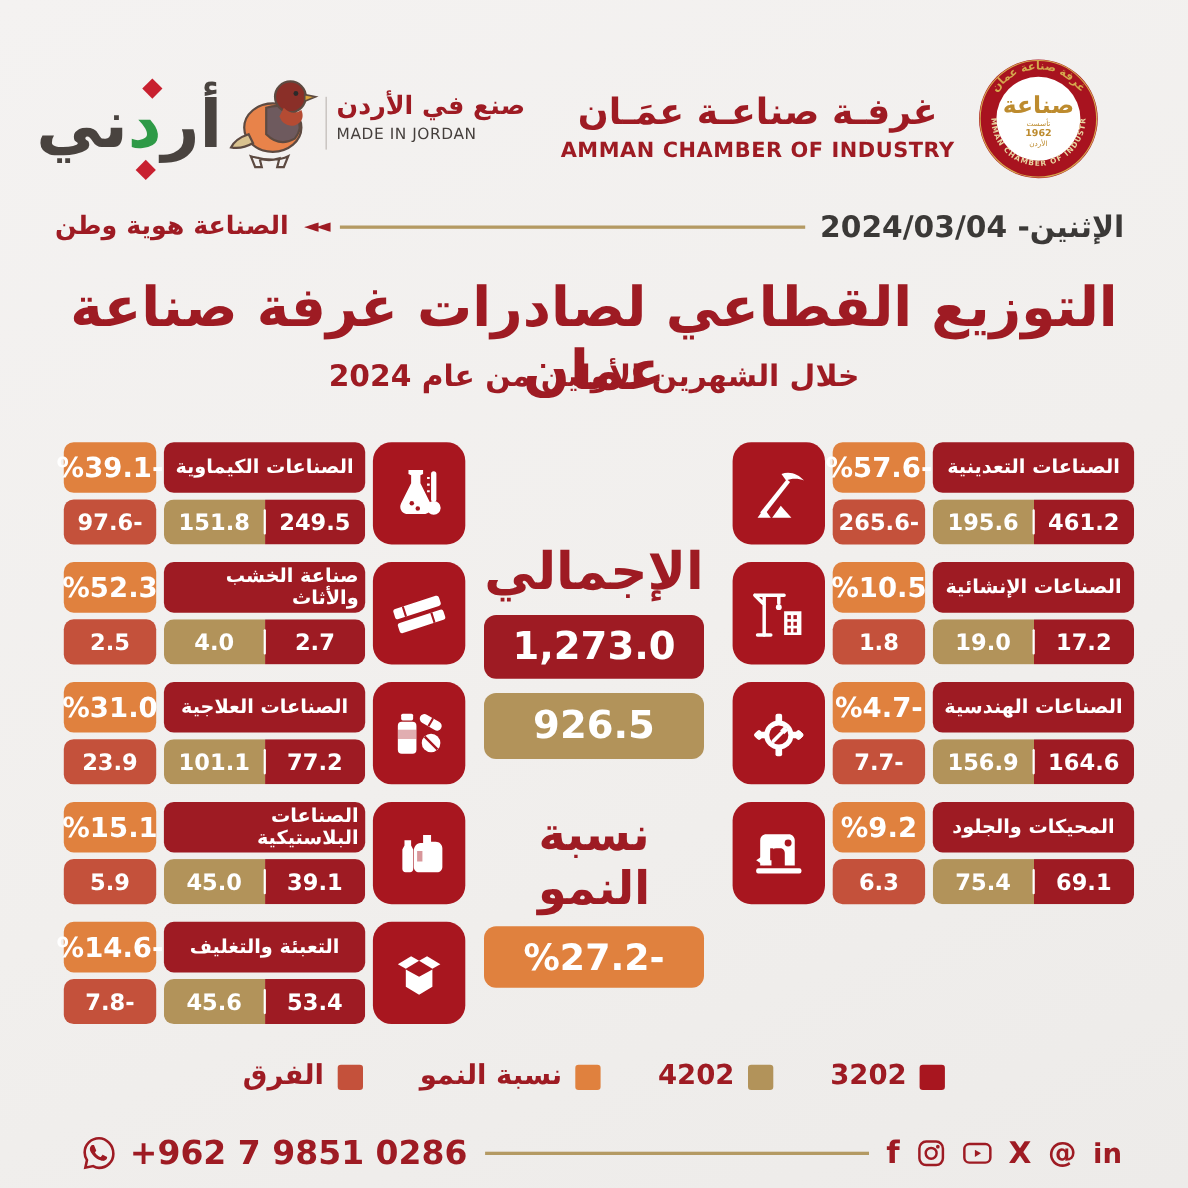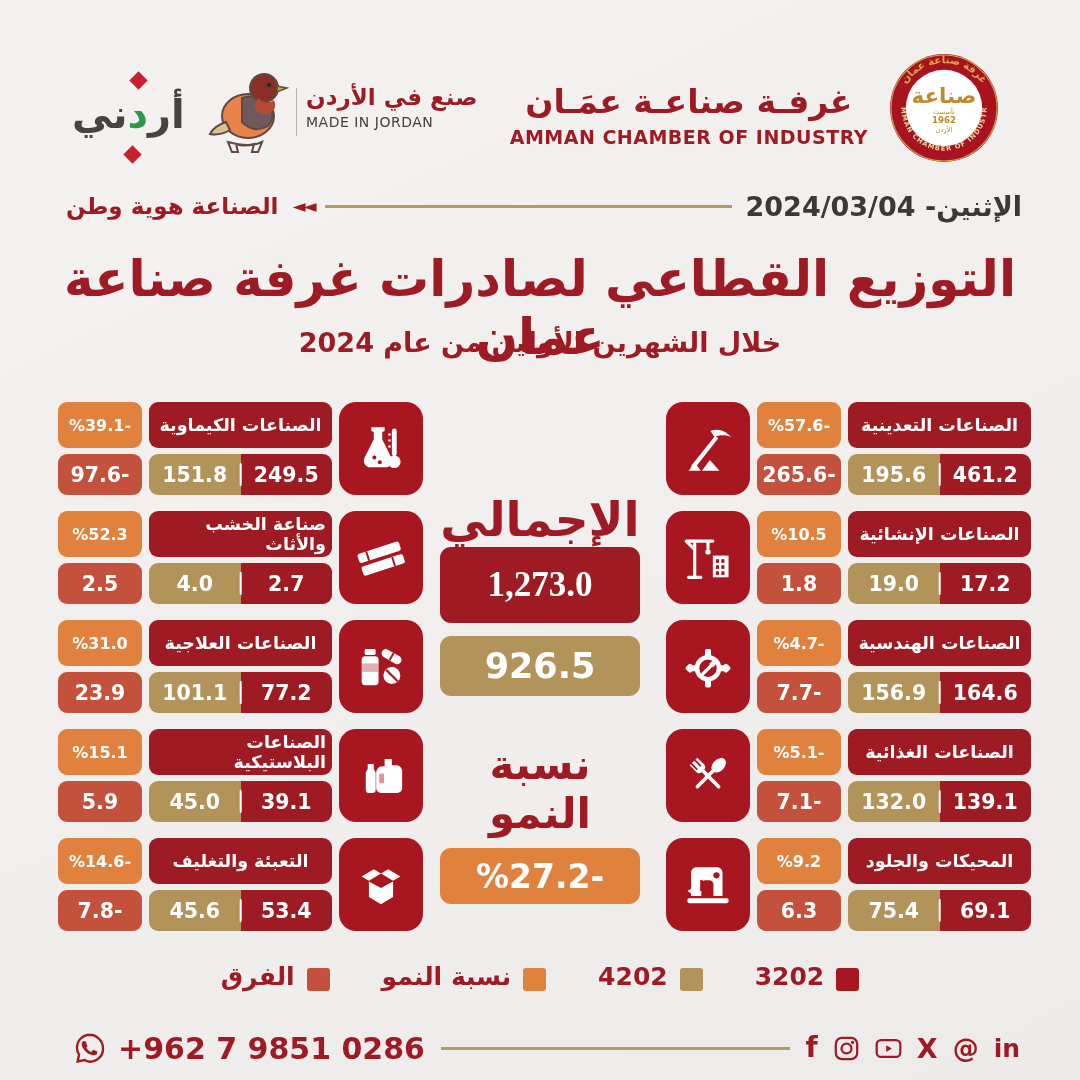--- a/index.html
+++ b/index.html
@@ -6,67 +6,67 @@
   html,body { background:#e8e6e4; }
   #canvas {
     position:relative; width:1080px; height:1080px; margin:0 auto;
     background:linear-gradient(155deg,#f4f2f1 0%,#f1efed 55%,#edebe9 100%);
     font-family:"DejaVu Sans","Liberation Sans",sans-serif;
     overflow:hidden;
   }
   .num { direction:ltr; unicode-bidi:bidi-override; }
   
   .ardani { position:absolute; left:72px; top:66px; width:130px; height:100px; }
-  .ardani .word { font-size:40px; font-weight:800; color:#49433f; line-height:96px; direction:rtl; text-align:left; }
+  .ardani .word { font-size:60px; font-weight:800; color:#49433f; line-height:96px; direction:rtl; text-align:right; }
   .ardani .green { color:#2e9a47; }
   .ardani .diamond { position:absolute; width:13px; height:13px; background:#c8202f; transform:rotate(45deg); }
   .d1 { left:60px; top:8px; } .d2 { left:54px; top:82px; }
   .bird-wrap { position:absolute; left:208px; top:64px; width:82px; height:94px; }
   .hdr-divider { position:absolute; left:296px; top:88px; width:1px; height:48px; background:#b9b4b0; }
   .made-in { position:absolute; left:306px; top:84px; text-align:left; }
   .made-in .ar { font-size:23px; font-weight:800; color:#9e1b23; direction:rtl; }
   .made-in .en { font-size:14px; font-weight:400; color:#453f3c; letter-spacing:.5px; margin-top:4px; }
   .aci-block { position:absolute; right:212px; top:82px; text-align:center; }
   .aci-block .ar { font-size:33px; font-weight:800; color:#9e1b23; direction:rtl; white-space:nowrap; }
   .aci-block .en { font-size:19px; font-weight:800; color:#9e1b23; letter-spacing:.5px; margin-top:5px; white-space:nowrap; }
   .seal { position:absolute; right:80px; top:52px; width:112px; height:112px; }
   
-  .tagrow { position:absolute; left:66px; right:58px; top:186px; height:40px; display:flex; align-items:center; }
+  .tagrow { position:absolute; left:50px; right:58px; top:186px; height:40px; display:flex; align-items:center; }
   .tagrow .tagline { font-size:23px; font-weight:700; color:#9e1b23; direction:rtl; }
   .tagrow .arrows { font-size:17px; color:#9e1b23; margin:0 10px 0 14px; letter-spacing:-2px; }
   .tagrow .goldline { flex:1; height:3px; background:#b49a63; margin-right:14px; }
   .tagrow .date { font-size:27px; font-weight:700; color:#3b3937; direction:rtl; white-space:nowrap; }
   
   .main-title { position:absolute; top:250px; left:0; width:100%; text-align:center;
     font-size:50px; font-weight:800; color:#9e1b23; direction:rtl; }
   .subtitle { position:absolute; top:327px; left:0; width:100%; text-align:center;
     font-size:27px; font-weight:800; color:#9e1b23; direction:rtl; }
   
   .col { position:absolute; top:402px; width:358px; display:flex; flex-direction:column; gap:16px; }
   .col-left { left:58px; } .col-right { right:56px; }
   .card { display:grid; grid-template-rows:46px 41px; row-gap:6px; column-gap:7px; }
   .card.left  { grid-template-columns:84px 183px 84px; grid-template-areas:"growth title icon" "diff values icon"; }
   .card.right { grid-template-columns:84px 84px 183px; grid-template-areas:"icon growth title" "icon diff values"; }
   .icon-tile { grid-area:icon; background:#a8161f; border-radius:17px; display:flex; align-items:center; justify-content:center; }
   .icon-tile svg { width:58px; height:58px; }
   .sector-title { grid-area:title; background:#9e1b23; border-radius:9px; color:#fff;
     font-weight:700; font-size:17.5px; display:flex; align-items:center; justify-content:center; direction:rtl; padding:0 6px; }
   .badge { border-radius:9px; color:#fff; font-weight:700; display:flex; align-items:center; justify-content:center; }
-  .badge.growth { grid-area:growth; background:#e0813e; font-size:16px; }
+  .badge.growth { grid-area:growth; background:#e0813e; font-size:25px; }
   .badge.diff   { grid-area:diff;   background:#c4513b; font-size:20.5px; }
   .values { grid-area:values; display:flex; border-radius:9px; overflow:hidden; position:relative; }
   .values::after { content:""; position:absolute; left:50%; top:22%; bottom:22%; width:2.6px;
     background:#fff; transform:translateX(-50%); border-radius:2px; }
   .v24,.v23 { flex:1; display:flex; align-items:center; justify-content:center; color:#fff; font-weight:700; font-size:20.5px; }
   .v24 { background:#b2935a; } .v23 { background:#9e1b23; }
   
   .totals { position:absolute; left:440px; top:492px; width:200px; text-align:center; }
   .totals .lbl { font-size:47px; font-weight:800; color:#9e1b23; direction:rtl; }
   .tbadge { border-radius:11px; color:#fff; font-weight:800; display:flex; align-items:center; justify-content:center; }
-  .tbadge.red  { margin-top:0; height:76px; background:#9e1b23; font-size:35px;font-family:Liberation Serif, serif; }
+  .tbadge.red  { margin-top:12px; height:58px; background:#9e1b23; font-size:35px; }
   .tbadge.gold { margin-top:13px; height:60px; background:#b2935a; font-size:35px; }
   .growth-lbl { margin-top:44px; font-size:42px; font-weight:800; color:#9e1b23; direction:rtl; }
   .tbadge.orange { margin-top:10px; height:56px; background:#e0813e; font-size:33px; }
   
   .legend { position:absolute; top:962px; left:0; width:100%; display:flex; justify-content:center;
     gap:52px; direction:rtl; align-items:center; }
   .legend .item { display:flex; align-items:flex-end; gap:12px; }
   .legend .sw { width:23px; height:23px; border-radius:3px; }
   .legend .lab { font-size:25px; font-weight:800; color:#9e1b23; direction:rtl; }
   
@@ -303,41 +303,20 @@
         <div class="sector-title">الصناعات الهندسية</div>
         <div class="badge diff num">7.7-</div>
         <div class="values">
           <div class="v24 num">156.9</div>
           <div class="v23 num">164.6</div>
         </div>
       </div>
       <div class="card right">
         <div class="icon-tile">
           <svg viewBox="0 0 48 48" fill="#fff">
-            <g transform="rotate(45 24 24)">
-              <ellipse cx="24" cy="11.5" rx="4.8" ry="7"></ellipse>
-              <rect x="22.5" y="17" width="3" height="21" rx="1.5"></rect>
-            </g>
-            <g transform="rotate(-45 24 24)">
-              <rect x="22.5" y="17" width="3" height="21" rx="1.5"></rect>
-              <path d="M19.5 7v7.5c0 2 1.2 3.5 2.5 3.5h4c1.3 0 2.5-1.5 2.5-3.5V7h-2.2v7h-1.5V7h-2.6v7h-1.5V7z"></path>
-            </g>
-          </svg>
-        </div>
-        <div class="badge growth num">%5.1-</div>
-        <div class="sector-title">الصناعات الغذائية</div>
-        <div class="badge diff num">7.1-</div>
-        <div class="values">
-          <div class="v24 num">132.0</div>
-          <div class="v23 num">139.1</div>
-        </div>
-      </div>
-      <div class="card right">
-        <div class="icon-tile">
-          <svg viewBox="0 0 48 48" fill="#fff">
             <rect x="7" y="35" width="34" height="4" rx="1.5"></rect>
             <path d="M10 33V14c0-2.6 2-4.6 4.6-4.6h16.8c2.6 0 4.6 2 4.6 4.6v19h-7.5V23.5c0-2-1.6-3.5-3.5-3.5h-3c-2 0-3.5 1.5-3.5 3.5V33z"></path>
             <rect x="17.5" y="20" width="2.4" height="9" fill="#a8161f"></rect>
             <circle cx="31" cy="16" r="2.6" fill="#a8161f"></circle>
             <path d="M7 29l6-4v8z"></path>
           </svg>
         </div>
         <div class="badge growth num">%9.2</div>
         <div class="sector-title">المحيكات والجلود</div>
         <div class="badge diff num">6.3</div>

